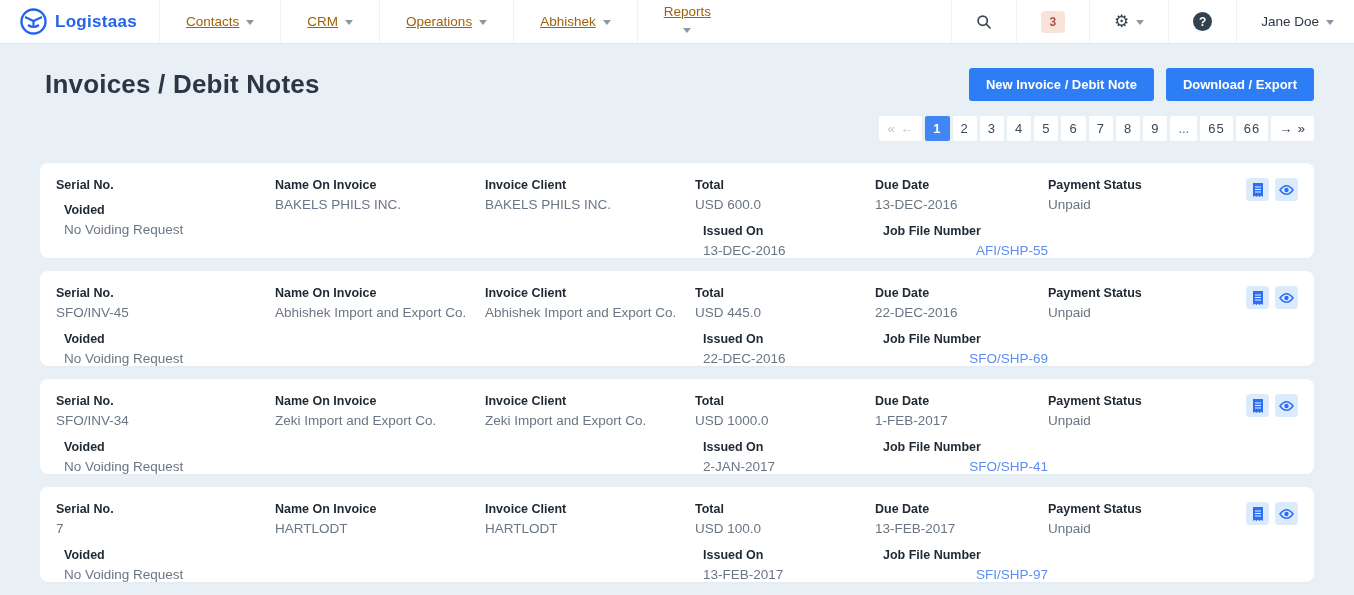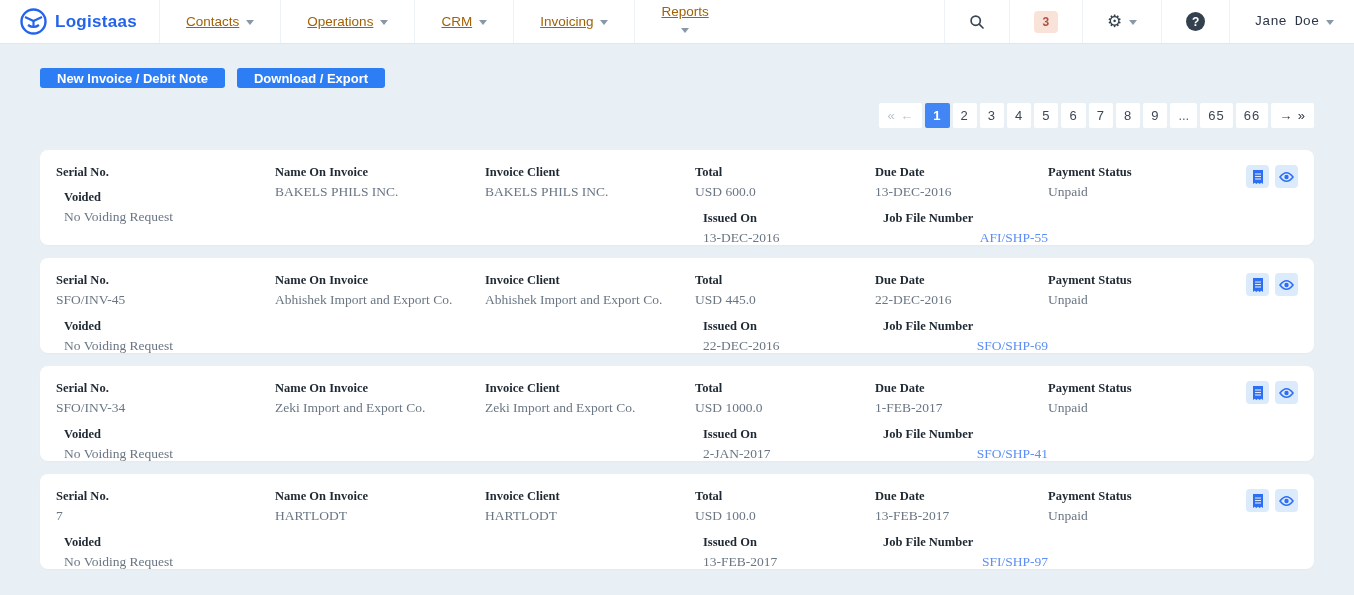--- a/index.html
+++ b/index.html
@@ -41,36 +41,36 @@
   .gear-glyph { font-size:17px; color:#33414e; line-height:1; }
   .user-name { font-size:13.5px; color:#2b3647; }
   
   .content { padding:0 40px; }
   .page-head { display:flex; align-items:center; justify-content:space-between; margin-top:24px; }
   .page-title { font-size:26px; font-weight:600; color:#2b3647; letter-spacing:.2px; padding-left:5px; }
   .head-buttons { display:flex; gap:12px; }
   .btn-primary {
     background:#2d7df5; color:#ffffff; border:none; border-radius:3px;
     font-family:inherit; font-size:13px; font-weight:700;
-    height:20px; padding:0 17px; cursor:pointer;
+    height:33px; padding:0 17px; cursor:pointer;
   }
   
   .pagination-row { display:flex; justify-content:flex-end; margin-top:15px; }
   .pagination { display:flex; gap:3px; }
   .pg {
     min-width:24px; height:25px; background:#ffffff; border-radius:2px;
     display:flex; align-items:center; justify-content:center;
     font-size:13px; color:#3c4754; padding:0 8px; cursor:pointer; letter-spacing:1px;
   }
   .pg-active { background:#4286f5; color:#ffffff; font-weight:700; }
   .pg-prev { color:#b9c3cd; }
   .pg-next { color:#2b3647; }
   .pg-ellipsis { color:#5b6775; letter-spacing:0; }
   
-  .invoice-list { margin-top:22px;font-family:Liberation Serif, serif; }
+  .invoice-list { margin-top:22px; }
   .card {
     background:#ffffff; border-radius:8px; height:95px; margin-bottom:13px;
     padding:15px 16px; display:grid;
     grid-template-columns:219px 210px 210px 180px 173px 1fr 64px;
     box-shadow:0 1px 2px rgba(40,60,90,.03);
   }
   .field-label { font-size:12.5px; font-weight:700; color:#1f2933; line-height:1.2; }
   .field-value { font-size:13.5px; color:#6a7684; margin-top:4px; line-height:1.25; }
   .field-value.link { color:#5c8ef5; cursor:pointer;text-align:right; }
   .field-group + .field-group { margin-top:10px;margin-left:8px; }
@@ -95,29 +95,29 @@
       </svg>
     </span>
     <span class="brand-text">Logistaas</span>
   </div>
 
   <div class="nav-item">
     <span>Contacts</span>
     <span class="caret"></span>
   </div>
   <div class="nav-item">
+    <span>CRM</span>
+    <span class="caret"></span>
+  </div>
+  <div class="nav-item">
     <span>Operations</span>
     <span class="caret"></span>
   </div>
   <div class="nav-item">
-    <span>CRM</span>
-    <span class="caret"></span>
-  </div>
-  <div class="nav-item">
-    <span>Invoicing</span>
+    <span>Abhishek</span>
     <span class="caret"></span>
   </div>
   <div class="nav-item" style="border-right:none;flex-direction:column;">
     <span>Reports</span>
     <span class="caret"></span>
   </div>
 
   <div class="nav-spacer"></div>
 
   <div class="nav-right-item">
@@ -131,28 +131,29 @@
   <div class="nav-right-item">
     <span class="notif-badge">3</span>
   </div>
   <div class="nav-right-item">
     <span class="gear-glyph">⚙</span>
     <span class="caret"></span>
   </div>
   <div class="nav-right-item">
     <span class="help-circle">?</span>
   </div>
-  <div class="nav-right-item" style="padding:0 20px 0 24px;font-family:Liberation Mono, monospace;">
+  <div class="nav-right-item" style="padding:0 20px 0 24px;">
     <span class="user-name">Jane Doe</span>
     <span class="caret"></span>
   </div>
 </div>
 
 <div class="content">
   <div class="page-head">
+    <div class="page-title">Invoices / Debit Notes</div>
     <div class="head-buttons">
       <button class="btn-primary">New Invoice / Debit Note</button>
       <button class="btn-primary">Download / Export</button>
     </div>
   </div>
 
   <div class="pagination-row">
     <div class="pagination">
         <span class="pg pg-prev">« ←</span>
         <span class="pg pg-active">1</span>

